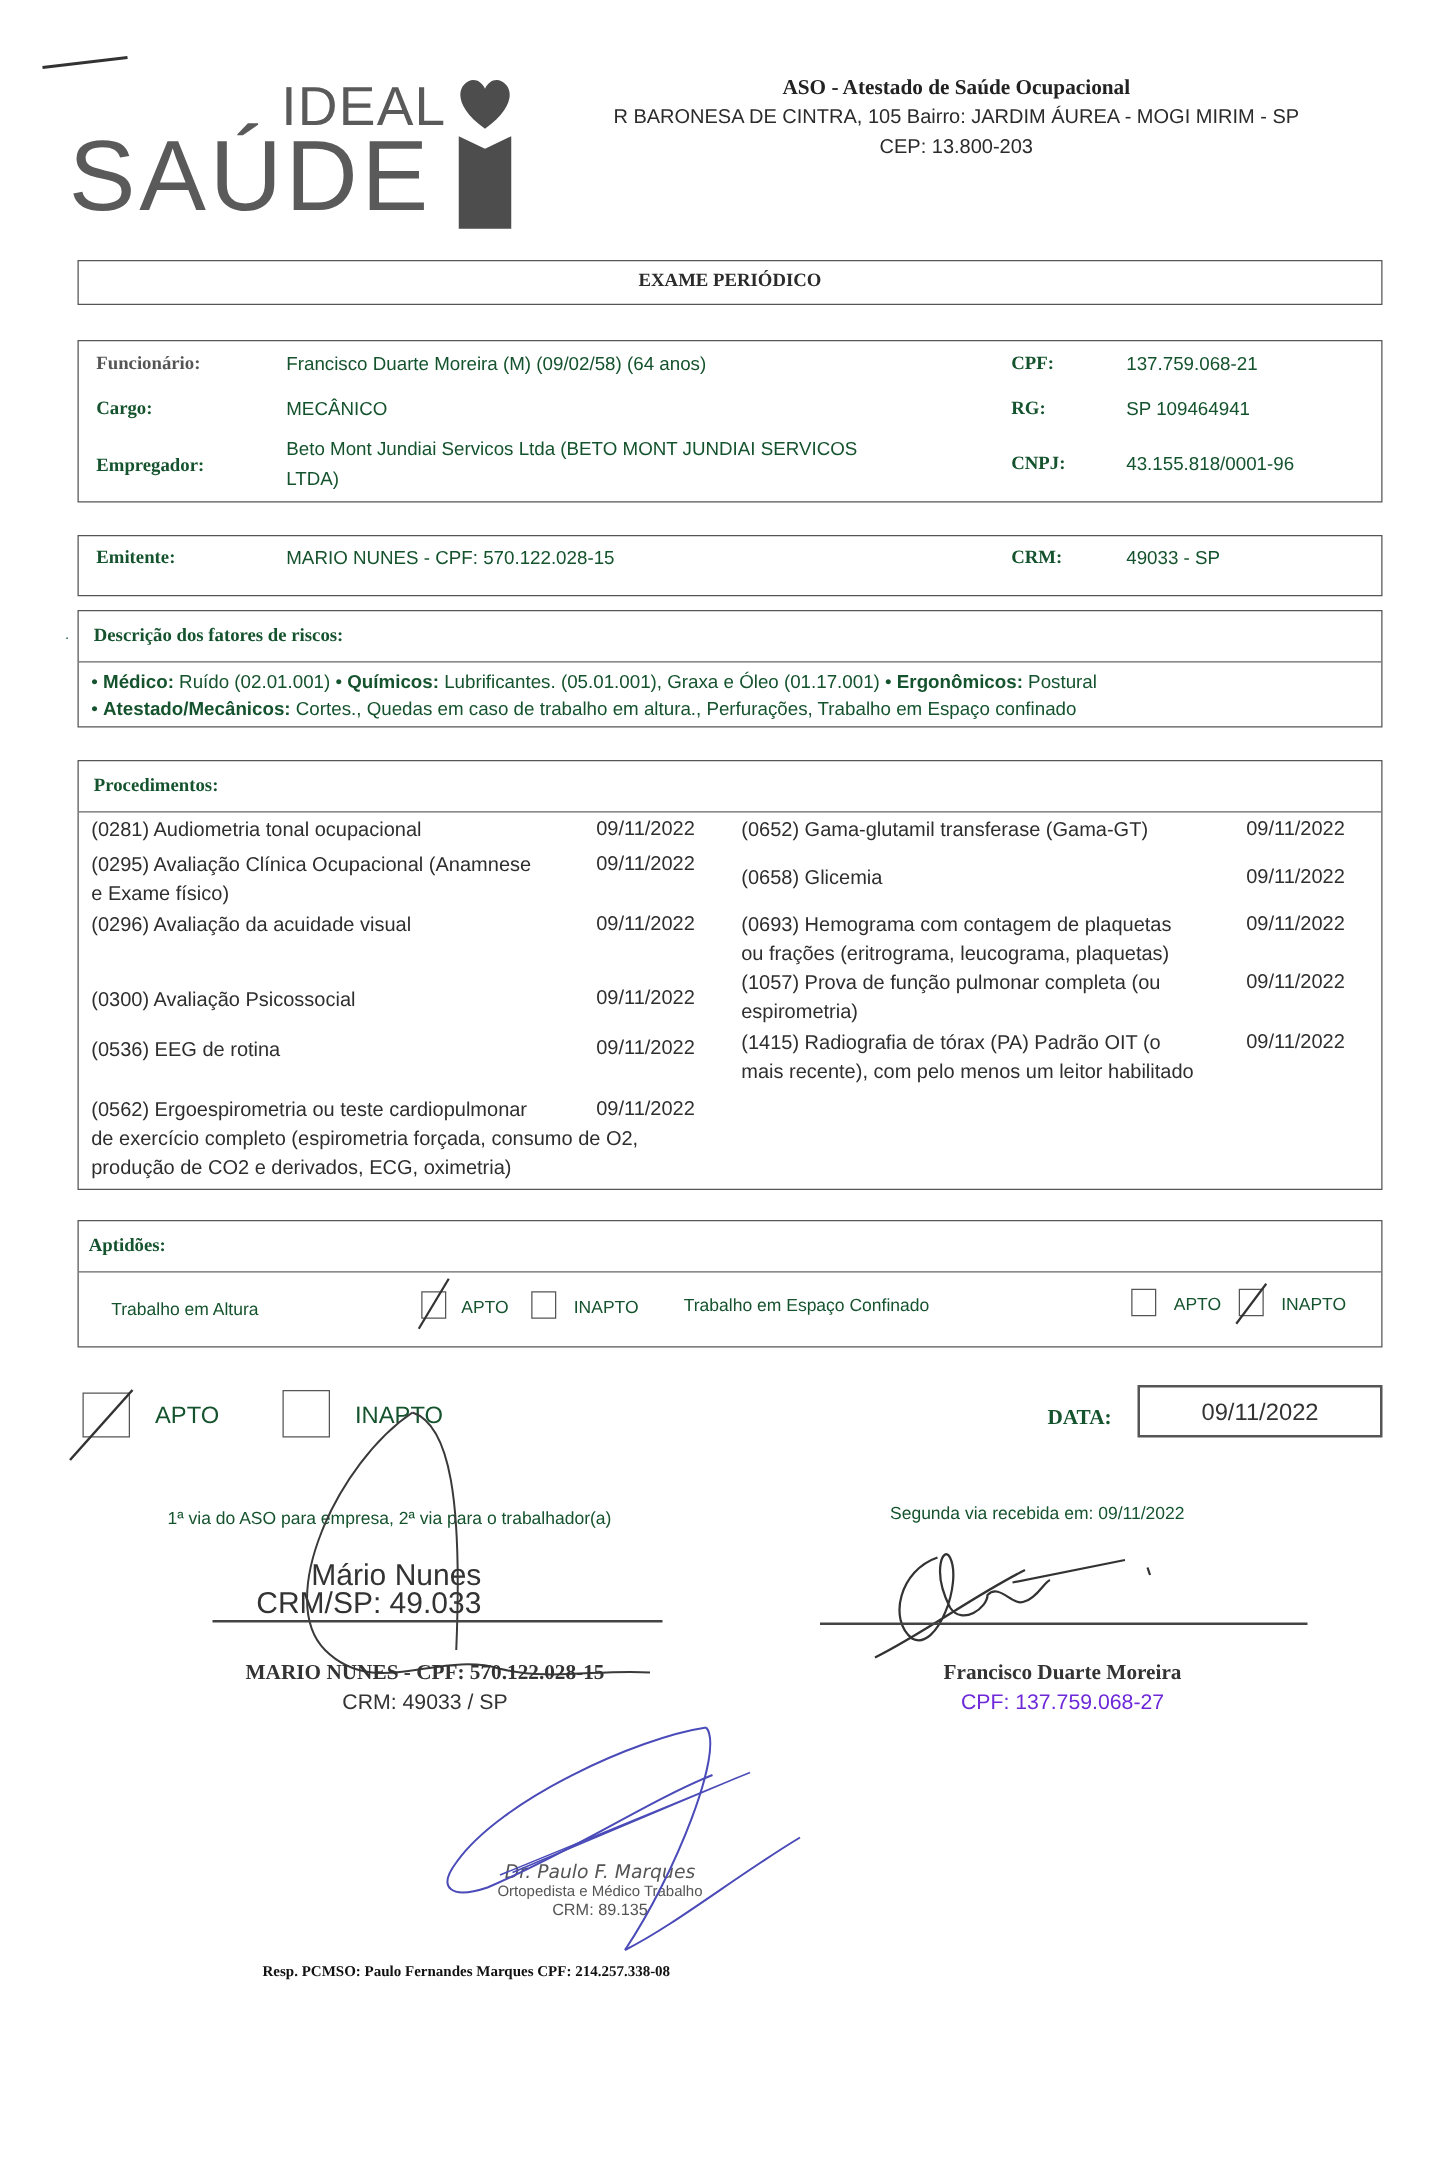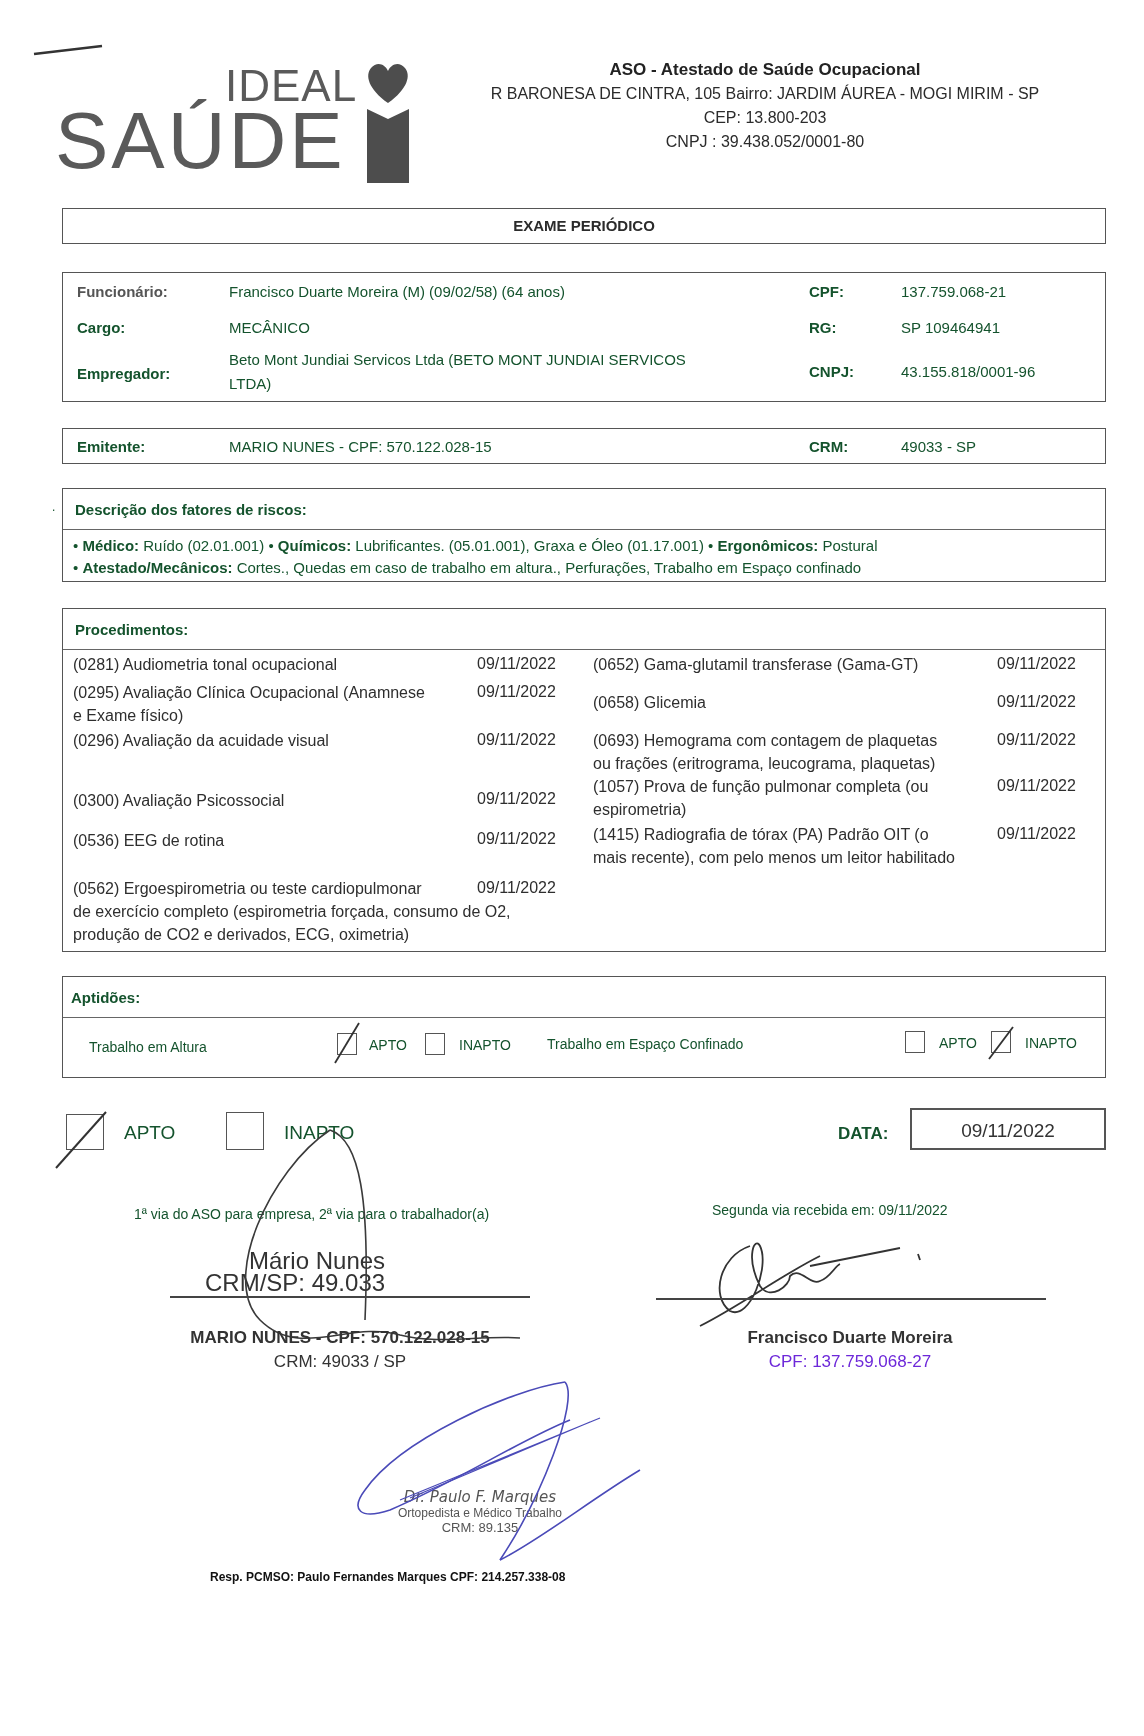--- a/index.html
+++ b/index.html
@@ -1,21 +1,21 @@
 <!DOCTYPE html>
 <html><head>
 <meta charset="utf-8">
 <style>
   html, body { margin:0; padding:0; background:#ffffff; }
   body { width:1144px; height:1736px; position:relative; overflow:hidden; font-family:"Liberation Sans", sans-serif; color:#2b2b2b; }
   .abs { position:absolute; }
   .box { position:absolute; border:1.5px solid #555; box-sizing:border-box; }
   .hline { position:absolute; height:0; border-top:1.5px solid #666; }
   .t { position:absolute; white-space:nowrap; font-size:16px; color:#14532d; }
-  .b { font-weight:bold; }
+  .b { font-weight:bold;font-family:Liberation Serif, serif; }
   .sm { font-size:15px; }
   .chk { position:absolute; border:1.5px solid #555; box-sizing:border-box; background:#fff; }
 
   
   .logo-ideal { font-size:44px; letter-spacing:1px; color:#5a5a5a; font-weight:normal; }
   .logo-saude { font-size:80px; color:#5a5a5a; letter-spacing:3px; }
   .heart { position:absolute; }
 
   .proc { position:absolute; font-size:16px; line-height:23px; color:#2e2e2e; }
   .pdate { position:absolute; font-size:16px; color:#2e2e2e; }
@@ -33,21 +33,20 @@
   <svg class="heart" style="left:308px;top:6px" width="50" height="125">
     <path d="M25 42 C5 28 2 14 8 7 C14 0 22 3 25 10 C28 3 36 0 42 7 C48 14 45 28 25 42 Z" fill="#4d4d4d"></path>
     <path d="M4 48 L25 58 L46 48 L46 122 L4 122 Z" fill="#4d4d4d"></path>
   </svg>
 </div>
 
 <div class="abs" style="left:440px;top:58px;width:650px;text-align:center">
   <div class="b" style="font-size:17px;color:#222;line-height:24px">ASO - Atestado de Saúde Ocupacional</div>
   <div style="font-size:16px;line-height:24px">R BARONESA DE CINTRA, 105 Bairro: JARDIM ÁUREA - MOGI MIRIM - SP</div>
   <div style="font-size:16px;line-height:24px">CEP: 13.800-203</div>
-  <div style="font-size:16px;line-height:24px">CNPJ : 39.438.052/0001-80</div>
 </div>
 
 <div class="box" style="left:62px;top:208px;width:1044px;height:36px">
   <div class="b" style="position:absolute;left:0;right:0;top:8px;text-align:center;font-size:15px">EXAME PERIÓDICO</div>
 </div>
 
 <div class="box" style="left:62px;top:272px;width:1044px;height:130px">
   <span class="t b sm" style="left:14px;top:10px;color:#555">Funcionário:</span>
   <span class="t sm" style="left:166px;top:10px">Francisco Duarte Moreira (M) (09/02/58) (64 anos)</span>
   <span class="t b sm" style="left:746px;top:10px">CPF:</span>
@@ -58,21 +57,21 @@
   <span class="t b sm" style="left:746px;top:46px">RG:</span>
   <span class="t sm" style="left:838px;top:46px">SP 109464941</span>
 
   <span class="t b sm" style="left:14px;top:92px">Empregador:</span>
   <span class="t sm" style="left:166px;top:78px">Beto Mont Jundiai Servicos Ltda (BETO MONT JUNDIAI SERVICOS</span>
   <span class="t sm" style="left:166px;top:102px">LTDA)</span>
   <span class="t b sm" style="left:746px;top:90px">CNPJ:</span>
   <span class="t sm" style="left:838px;top:90px">43.155.818/0001-96</span>
 </div>
 
-<div class="box" style="left:62px;top:428px;width:1044px;height:36px">
+<div class="box" style="left:62px;top:428px;width:1044px;height:49px">
   <span class="t b sm" style="left:14px;top:9px">Emitente:</span>
   <span class="t sm" style="left:166px;top:9px">MARIO NUNES - CPF: 570.122.028-15</span>
   <span class="t b sm" style="left:746px;top:9px">CRM:</span>
   <span class="t sm" style="left:838px;top:9px">49033 - SP</span>
 </div>
 
 <span class="t" style="left:52px;top:500px;font-size:12px">.</span>
 <div class="box" style="left:62px;top:488px;width:1044px;height:94px">
   <span class="t b sm" style="left:12px;top:12px">Descrição dos fatores de riscos:</span>
   <div class="hline" style="left:0;right:0;top:40px"></div>

